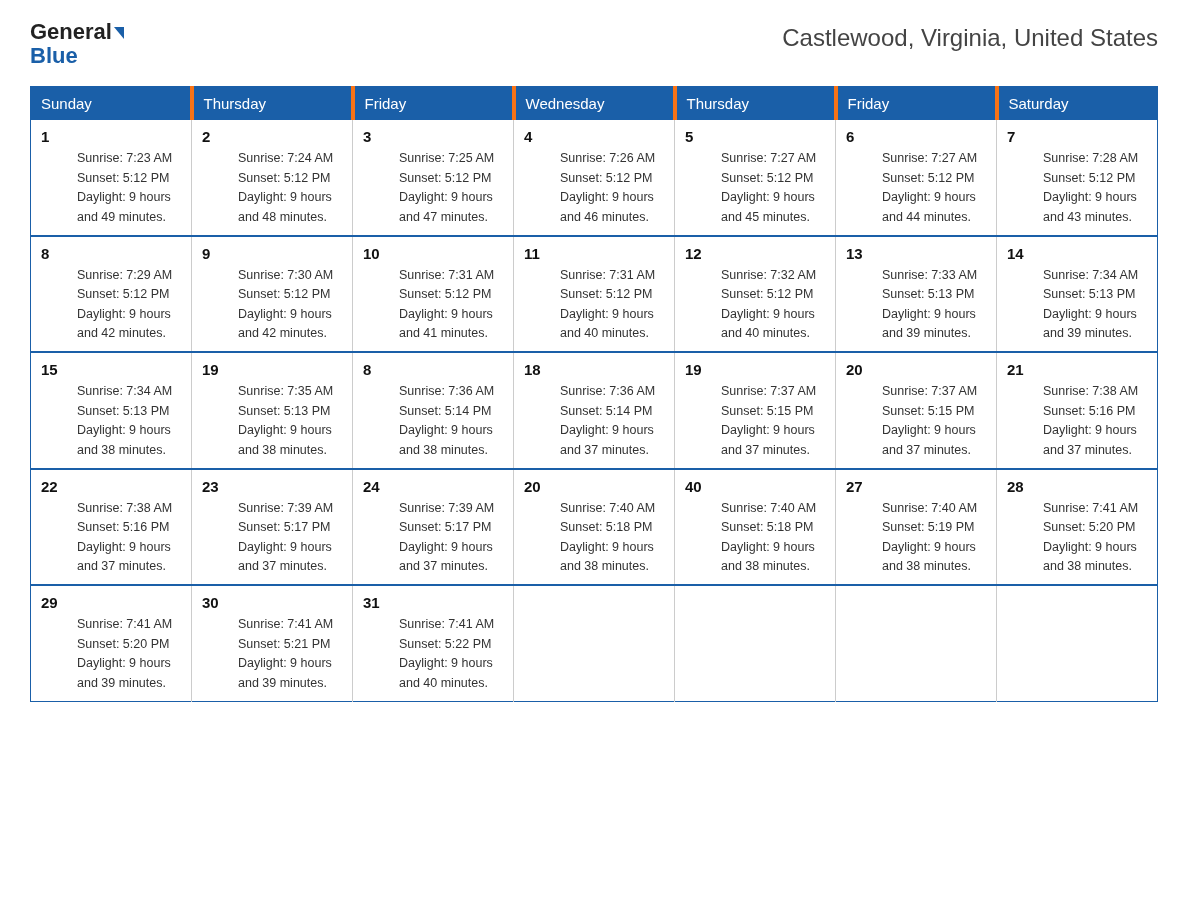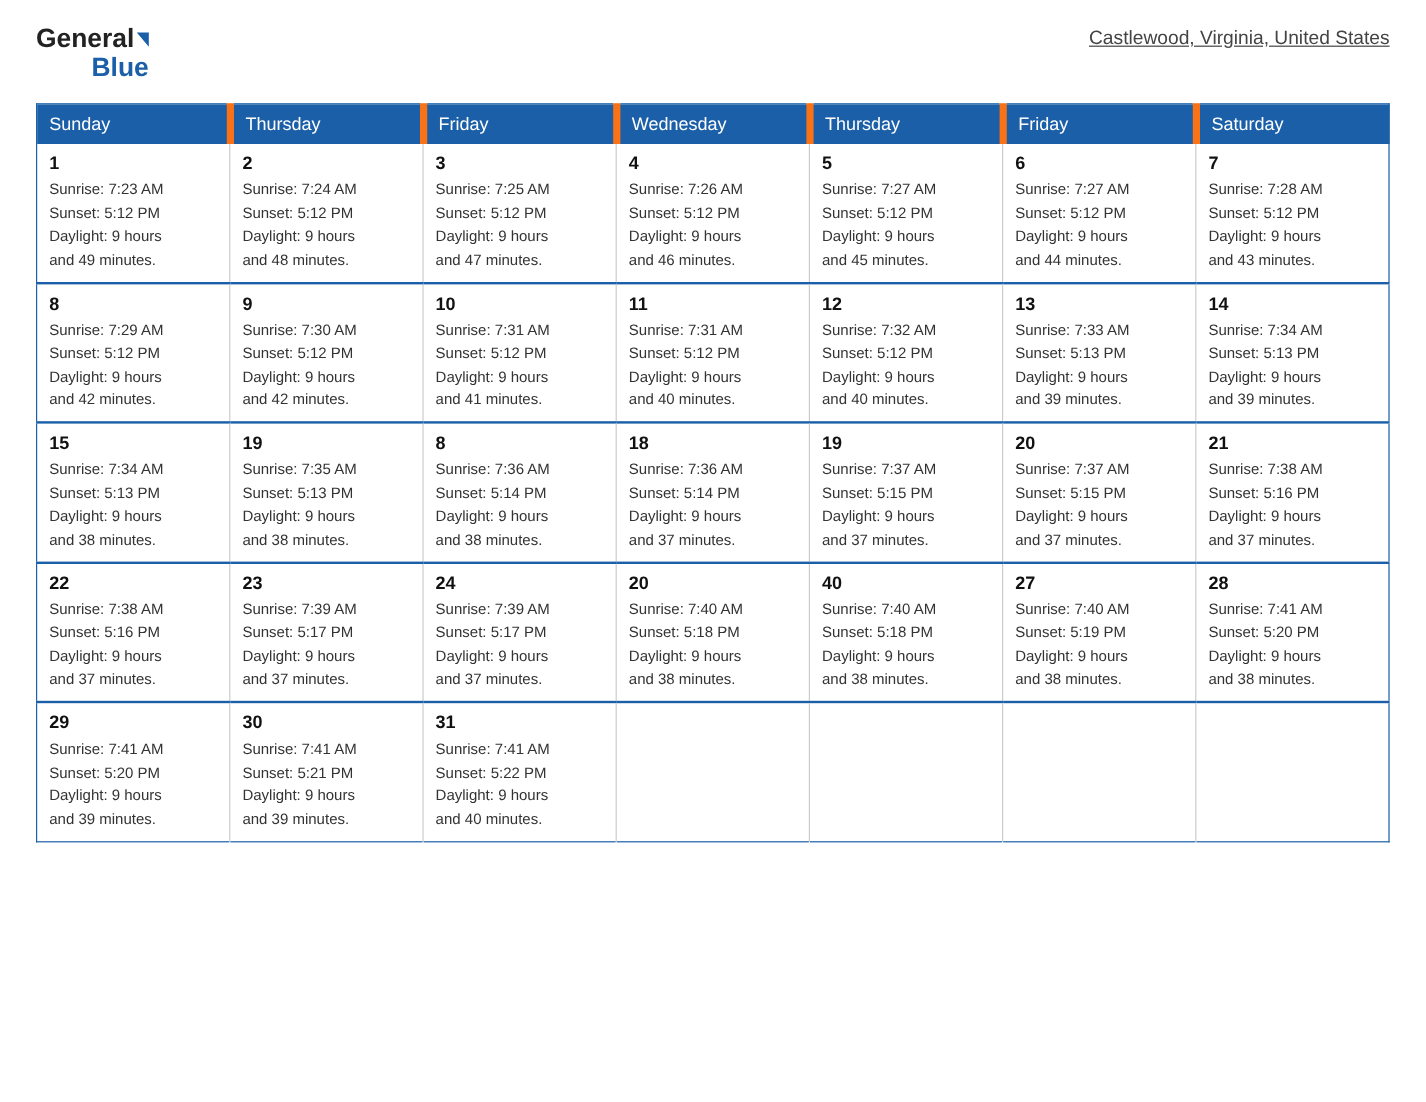--- a/index.html
+++ b/index.html
@@ -20,21 +20,20 @@
     .logo {
       display: flex;
       flex-direction: column;
       align-items: flex-start;
     }
     .logo-text {
       font-size: 22px;
       font-weight: bold;
       color: #222;
       line-height: 1.1;
-      text-align: right;
     }
     .logo-text .blue { color: #1a5fa8; }
     .logo-arrow {
       display: inline-block;
       width: 0;
       height: 0;
       border-left: 10px solid transparent;
       border-top: 12px solid #1a5fa8;
       margin-left: 2px;
       vertical-align: middle;
@@ -42,38 +41,37 @@
     .title-block {
       text-align: right;
     }
     .month-title {
       font-size: 52px;
       font-weight: normal;
       color: #111;
       line-height: 1.1;
     }
     .location-subtitle {
-      font-size: 16px;
+      font-size: 24px;
       color: #444;
       margin-top: 4px;
-      text-decoration: underline;
     }
     .calendar-table {
       width: 100%;
       border-collapse: collapse;
       border: 1px solid #1a5fa8;
     }
     .calendar-table th {
       background-color: #1a5fa8;
       color: #fff;
       font-size: 15px;
       font-weight: normal;
       padding: 8px 10px;
       text-align: left;
-      border-right: 6px solid #f97316;
+      border-right: 4px solid #f97316;
     }
     .calendar-table th:last-child { border-right: none; }
     .calendar-table td {
       vertical-align: top;
       padding: 8px 10px;
       border-right: 1px solid #ccc;
       border-bottom: 2px solid #1a5fa8;
       font-size: 12.5px;
       color: #333;
       min-height: 90px;
@@ -85,20 +83,21 @@
       font-size: 15px;
       font-weight: bold;
       display: block;
       margin-bottom: 4px;
       color: #111;
     }
     .day-info {
       font-size: 12.5px;
       line-height: 1.55;
       color: #333;
+      margin-left: 36px;
     }
     .empty-cell {
       background: #fff;
     }
   </style>
 </head>
 <body>
 
 <div class="header">
   <div class="logo">

